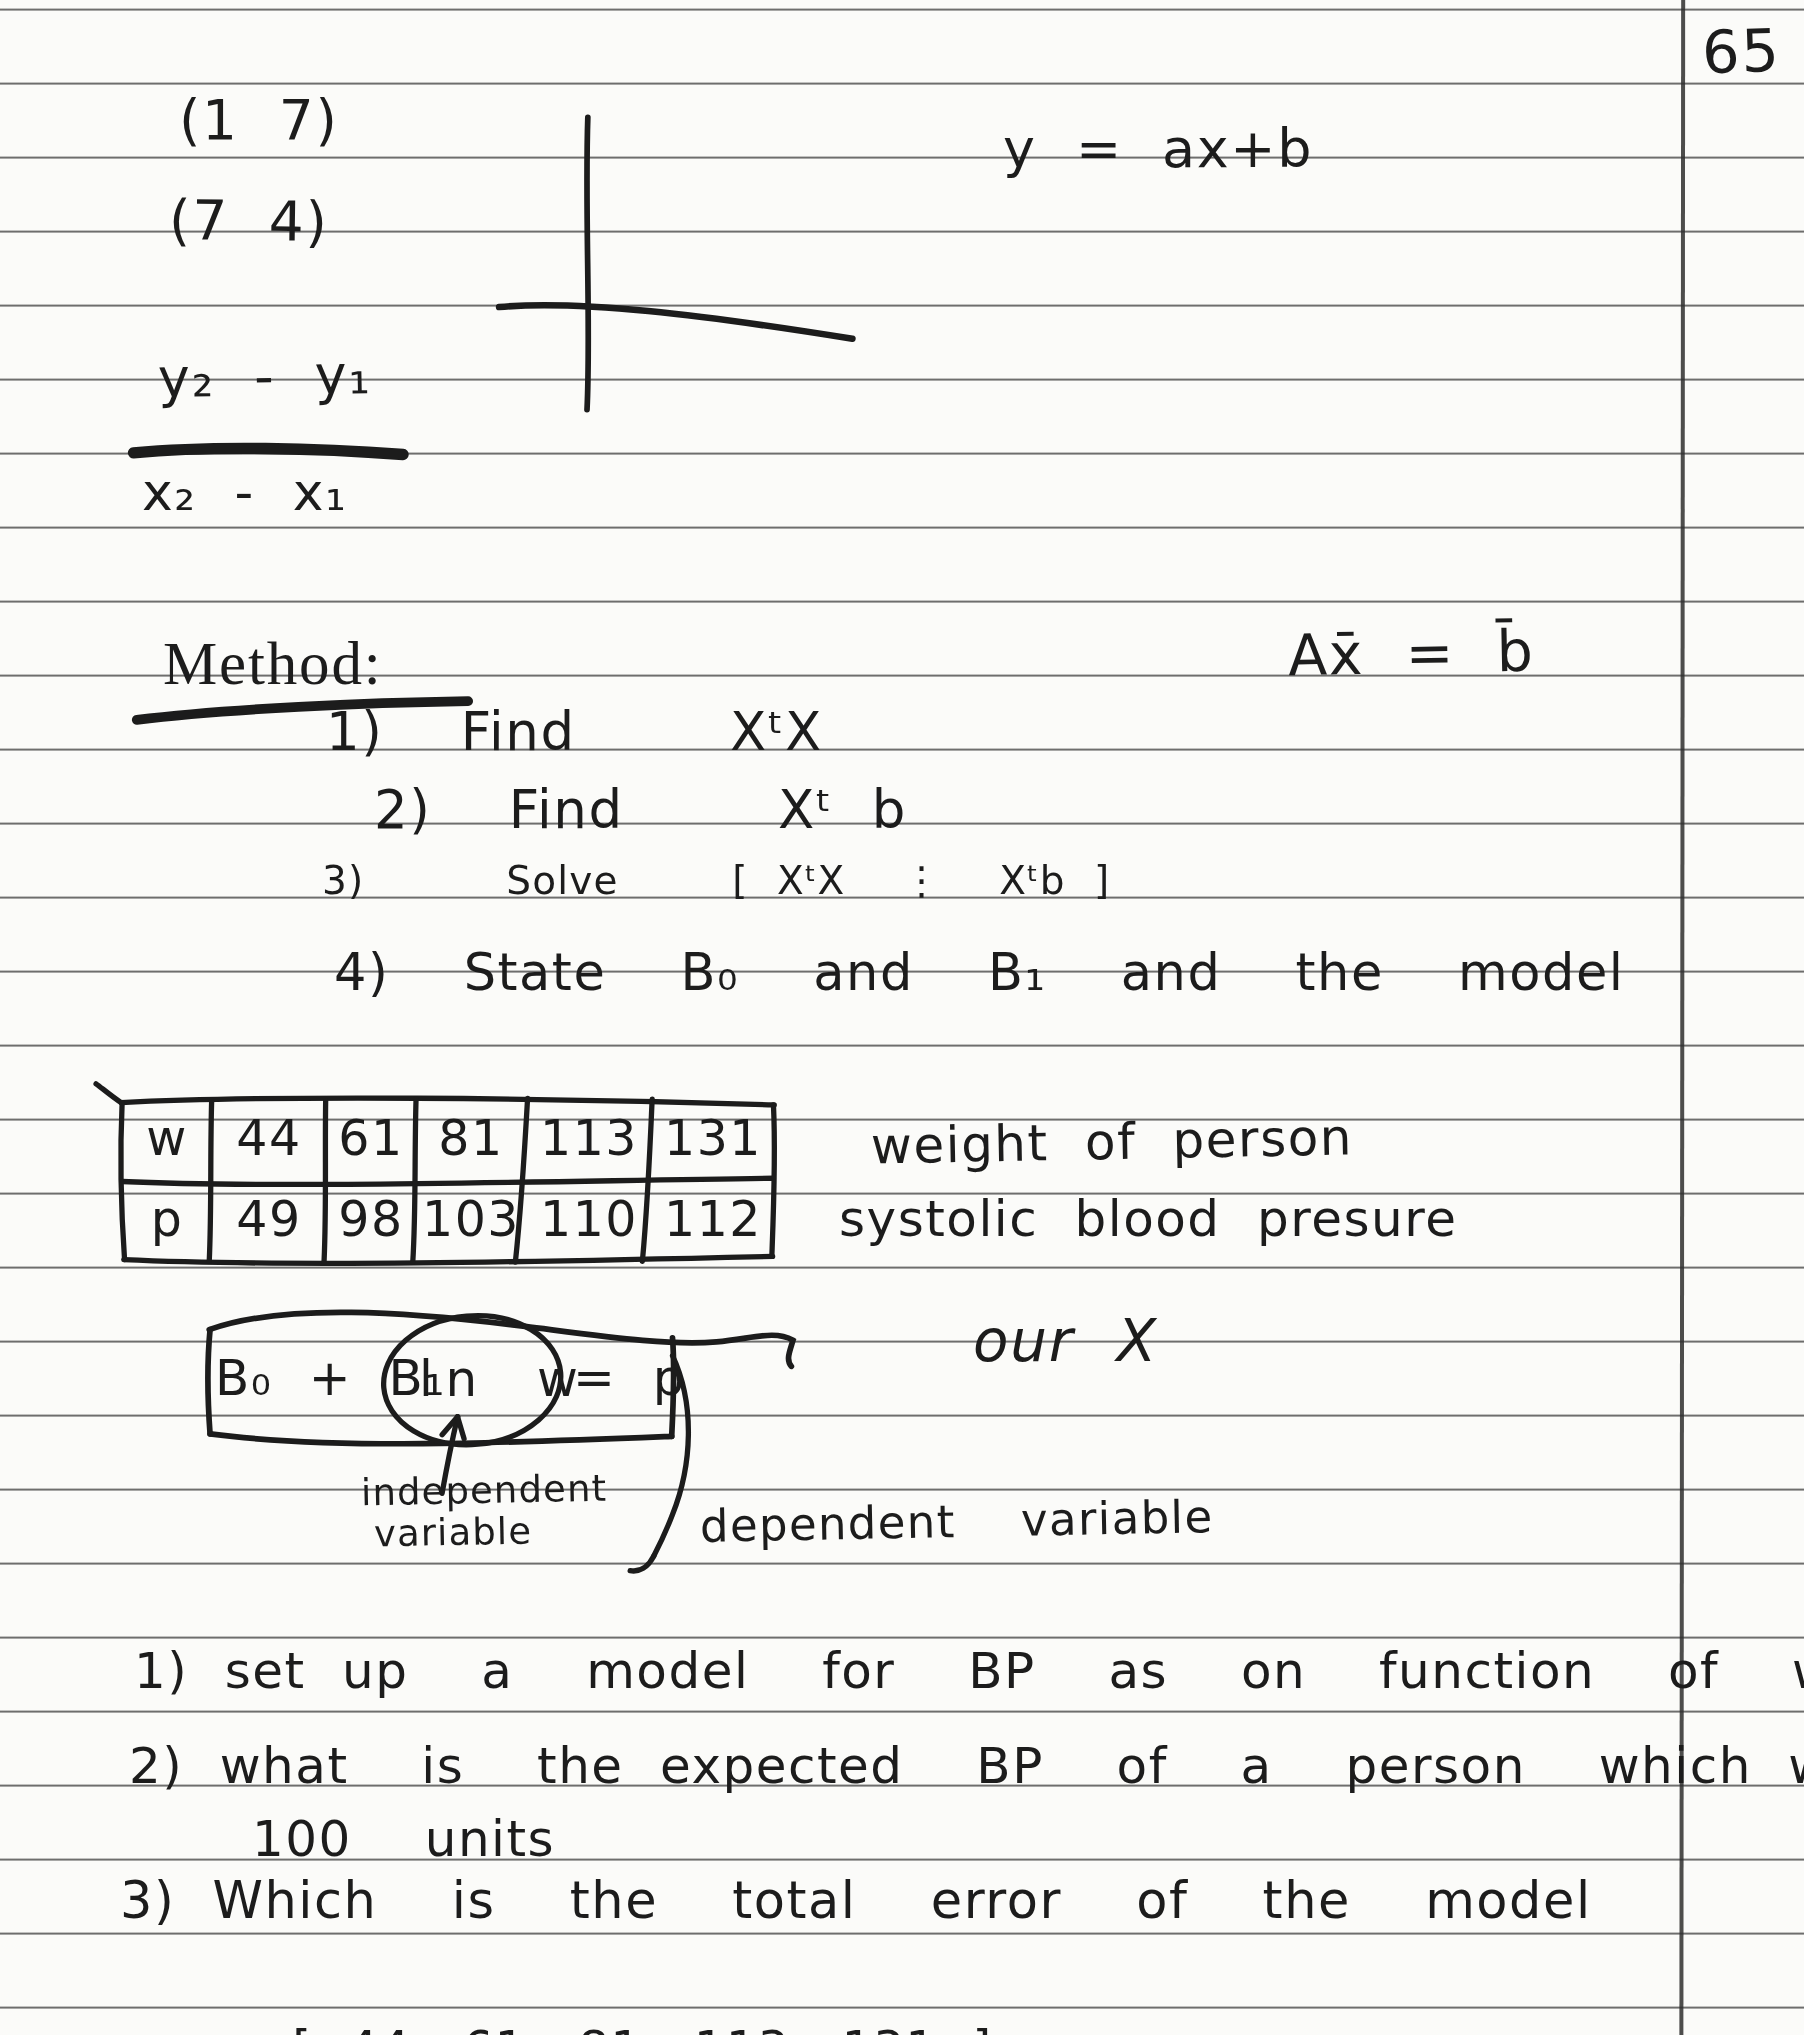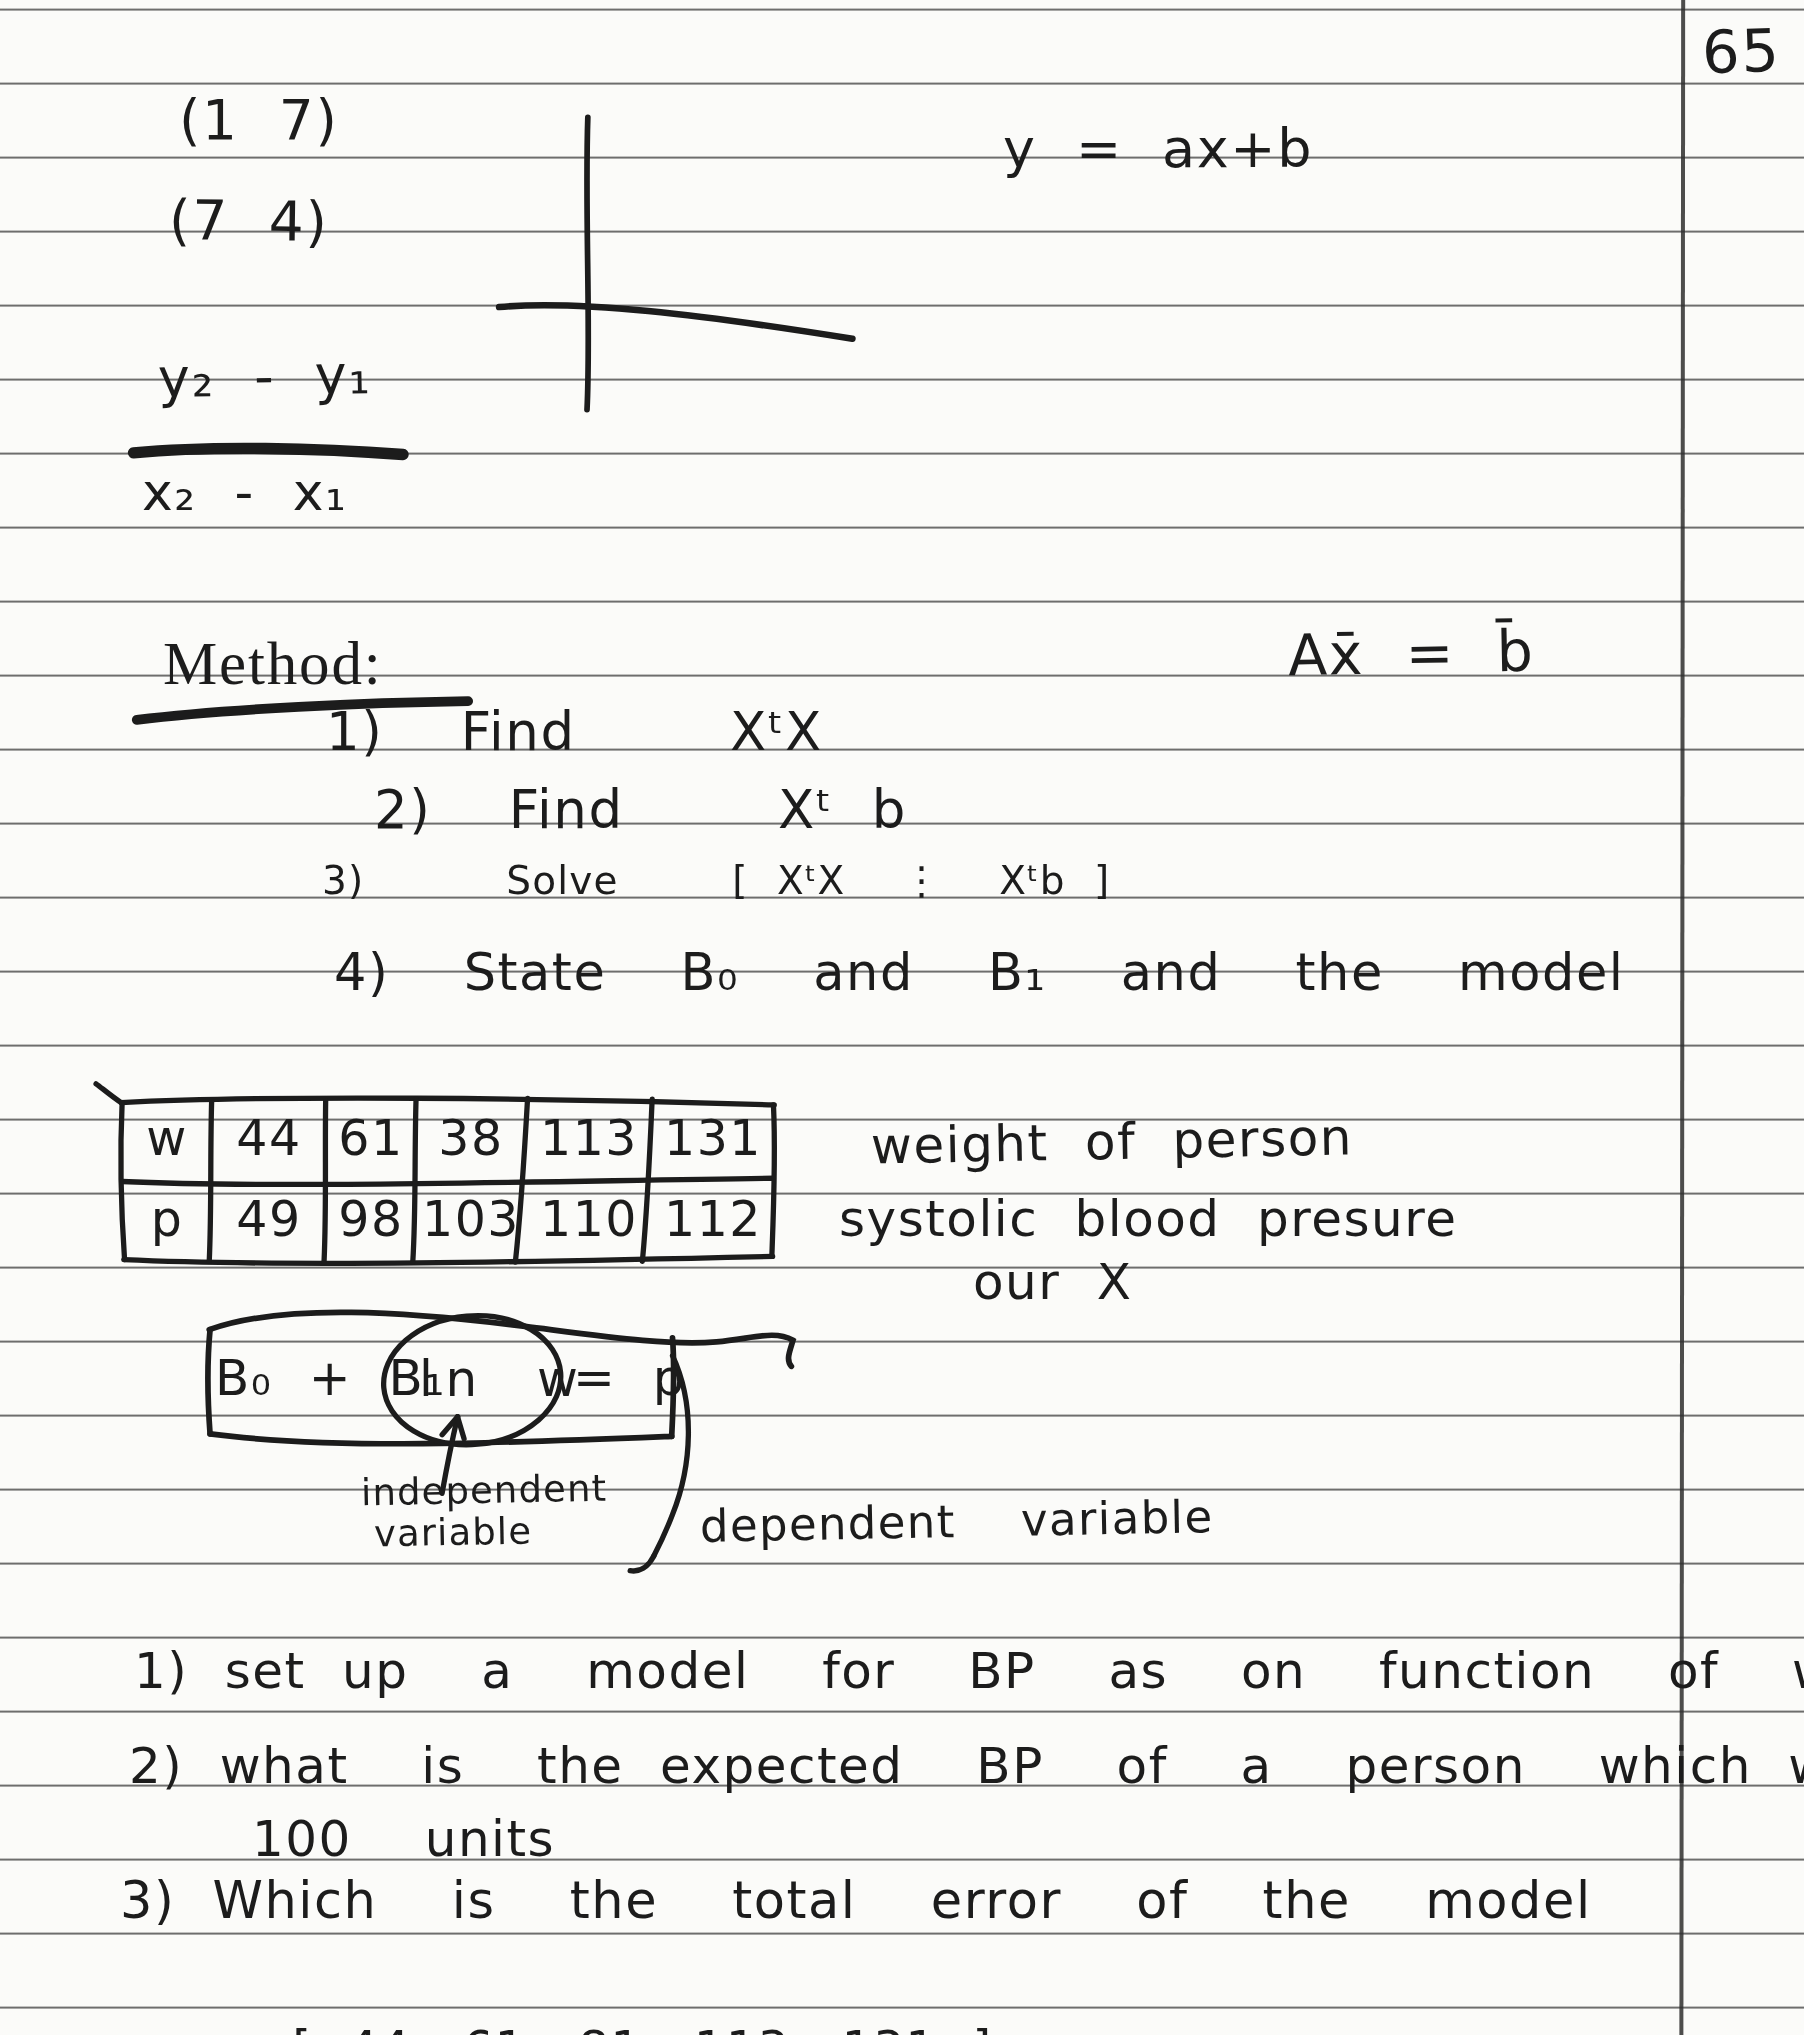--- a/index.html
+++ b/index.html
@@ -105,34 +105,34 @@
 
 <div class="hw" style="left:326px;top:703px;font-size:53px;">1)  Find    XᵗX</div>
 <div class="hw" style="left:374px;top:781px;font-size:53px;">2)  Find    Xᵗ b</div>
 <div class="hw" style="left:322px;top:860px;font-size:39px;">3)     Solve    [ XᵗX  ⋮  Xᵗb ]</div>
 <div class="hw" style="left:334px;top:945px;font-size:51px;text-align:right;">4)  State  B₀  and  B₁  and  the  model</div>
 
 <div id="data-table">
   <span class="cell">w</span>
   <span class="cell">44</span>
   <span class="cell">61</span>
-  <span class="cell">38</span>
+  <span class="cell">81</span>
   <span class="cell">113</span>
   <span class="cell">131</span>
   <span class="cell">p</span>
   <span class="cell">49</span>
   <span class="cell">98</span>
   <span class="cell">103</span>
   <span class="cell">110</span>
   <span class="cell">112</span>
 </div>
 
 <div class="hw rot-a" style="left:871px;top:1115px;font-size:50px;">weight of person</div>
 <div class="hw" style="left:839px;top:1192px;font-size:50px;">systolic blood presure</div>
-<div class="hw" style="left:973px;top:1255px;font-size:50px;">our X</div>
+<div class="hw" style="left:973px;top:1310px;font-size:58px;font-style:italic;">our X</div>
 
 <div>
   <div class="hw" style="left:215px;top:1351px;font-size:50px;">B₀ + B₁</div>
   <div class="hw" style="left:419px;top:1352px;font-size:50px;letter-spacing:0.25em;">ln w</div>
   <div class="hw" style="left:573px;top:1351px;font-size:50px;">= p</div>
 </div>
 
 <div>
   <div class="hw rot-a" style="left:361px;top:1471px;font-size:37px;">independent</div>
   <div class="hw rot-a" style="left:374px;top:1513px;font-size:37px;">variable</div>

